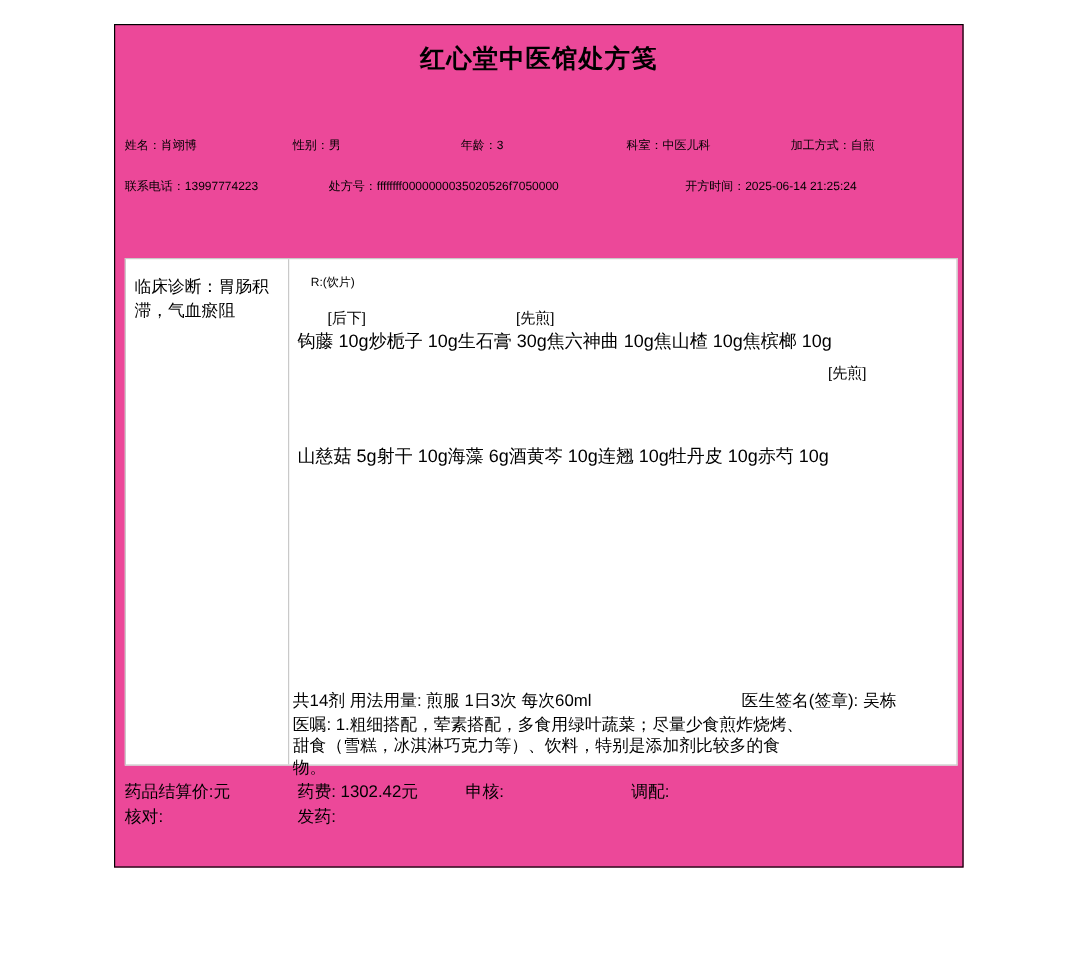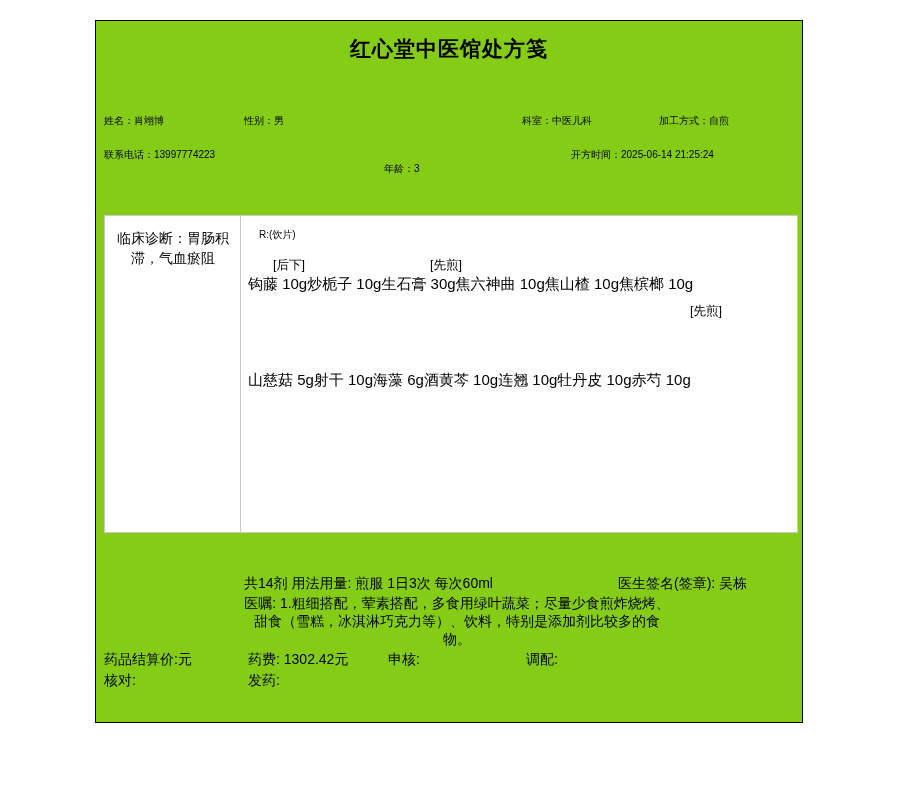--- a/index.html
+++ b/index.html
@@ -2,36 +2,36 @@
 <html><head>
 <meta charset="utf-8">
 <style>
   html,body { margin:0; padding:0; background:#fff; }
   .page {
     position:relative; width:900px; height:800px; background:#ffffff;
     font-family:"Liberation Sans", sans-serif; color:#000; overflow:hidden;
   }
   .sheet {
     position:absolute; left:95px; top:20px; width:708px; height:703px;
-    border:1px solid #000000; box-sizing:border-box; background:#84cc16;
+    border:1px solid #000000; box-sizing:border-box; background:#ec4899;
   }
   .title {
     position:absolute; top:14px; left:0; width:100%; text-align:center;
     font-size:21px; font-weight:bold; letter-spacing:1px;
   }
   .hdr { position:absolute; font-size:10px; white-space:nowrap; }
   .h1 { top:93px; }
-  .h1.c1{ left:8px; } .h1.c2{ left:148px; } .h1.c3{ left:288px;margin-top:48px; }
+  .h1.c1{ left:8px; } .h1.c2{ left:148px; } .h1.c3{ left:288px; }
   .h1.c4{ left:426px; } .h1.c5{ left:563px; }
   .h2 { top:127px; }
   .h2.c1{ left:8px; } .h2.c2{ left:178px; } .h2.c3{ left:475px; }
 
   .rxbox {
-    position:absolute; left:8px; top:194px; width:694px; height:318px;
-    border:1px solid #c9c9c9; box-sizing:border-box; background:#fff;text-align:center;
+    position:absolute; left:8px; top:194px; width:694px; height:423px;
+    border:1px solid #c9c9c9; box-sizing:border-box; background:#fff;
   }
   .diag {
     position:absolute; left:0; top:0; width:136px; height:100%;
     border-right:1px solid #c9c9c9; box-sizing:border-box;
     padding:12px 6px 0 7px; font-size:14px; line-height:20px;
   }
   .rx-header { position:absolute; left:154px; top:12px; font-size:10px; }
   .annot { position:absolute; font-size:12.5px; white-space:nowrap; }
   .a1 { left:168px; top:41px; }
   .a2 { left:325px; top:41px; }
@@ -60,20 +60,21 @@
 
     <div class="title">红心堂中医馆处方笺</div>
 
     <div class="hdr h1 c1">姓名：肖翊博</div>
     <div class="hdr h1 c2">性别：男</div>
     <div class="hdr h1 c3">年龄：3</div>
     <div class="hdr h1 c4">科室：中医儿科</div>
     <div class="hdr h1 c5">加工方式：自煎</div>
 
     <div class="hdr h2 c1">联系电话：13997774223</div>
+    <div class="hdr h2 c2">处方号：ffffffff0000000035020526f7050000</div>
     <div class="hdr h2 c3">开方时间：2025-06-14 21:25:24</div>
 
     <div class="rxbox">
       <div class="diag">临床诊断：胃肠积滞，气血瘀阻</div>
 
       <div class="rx-header">R:(饮片)</div>
 
       <span class="annot a1">[后下]</span>
       <span class="annot a2">[先煎]</span>
       <span class="annot a3">[先煎]</span>

